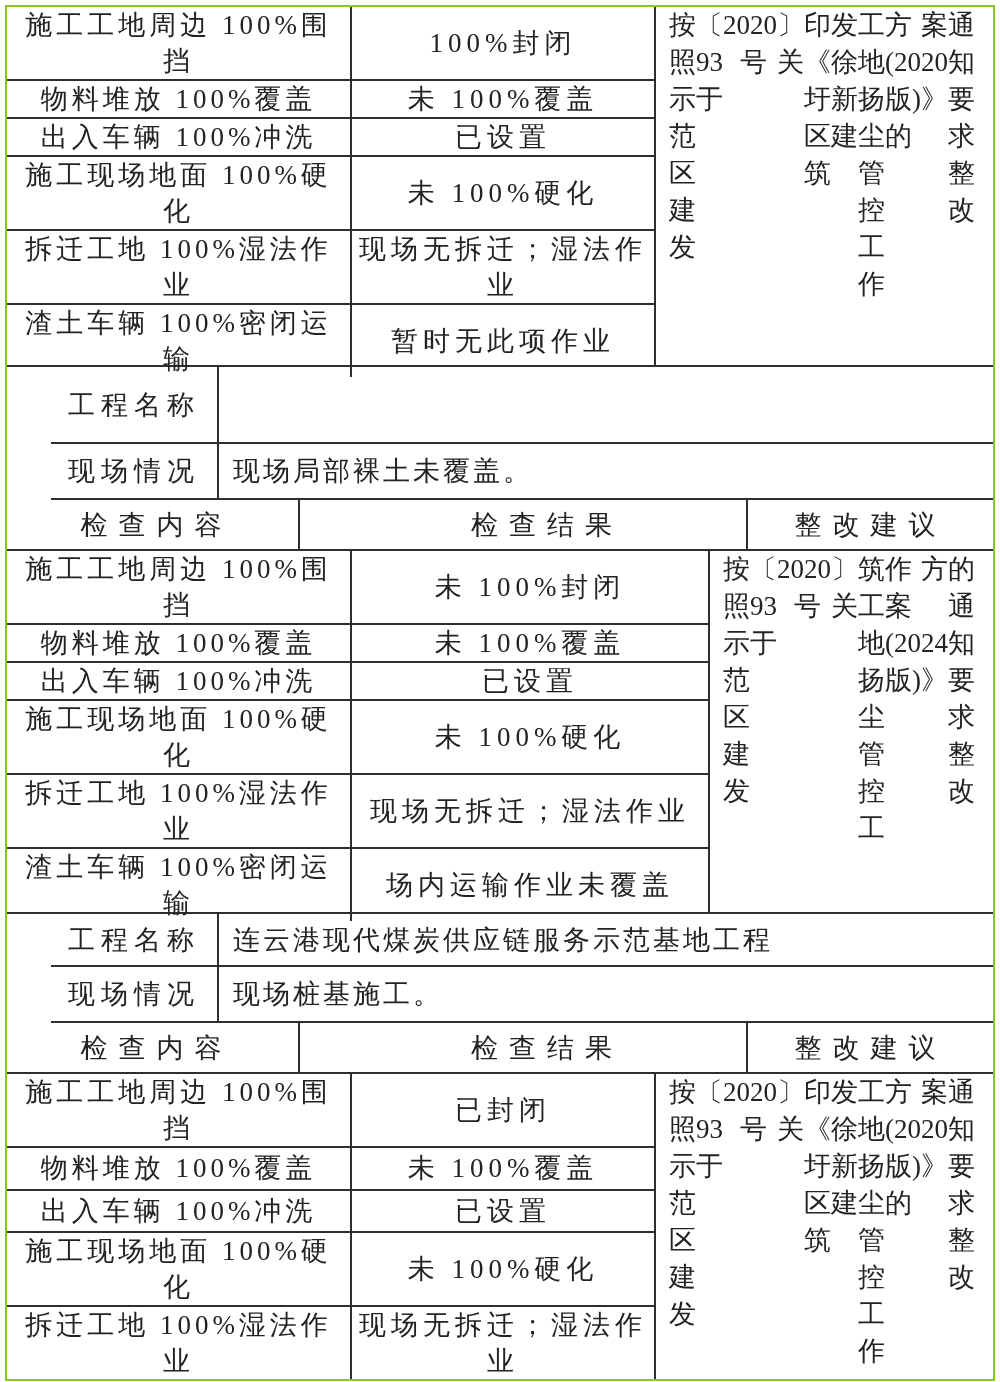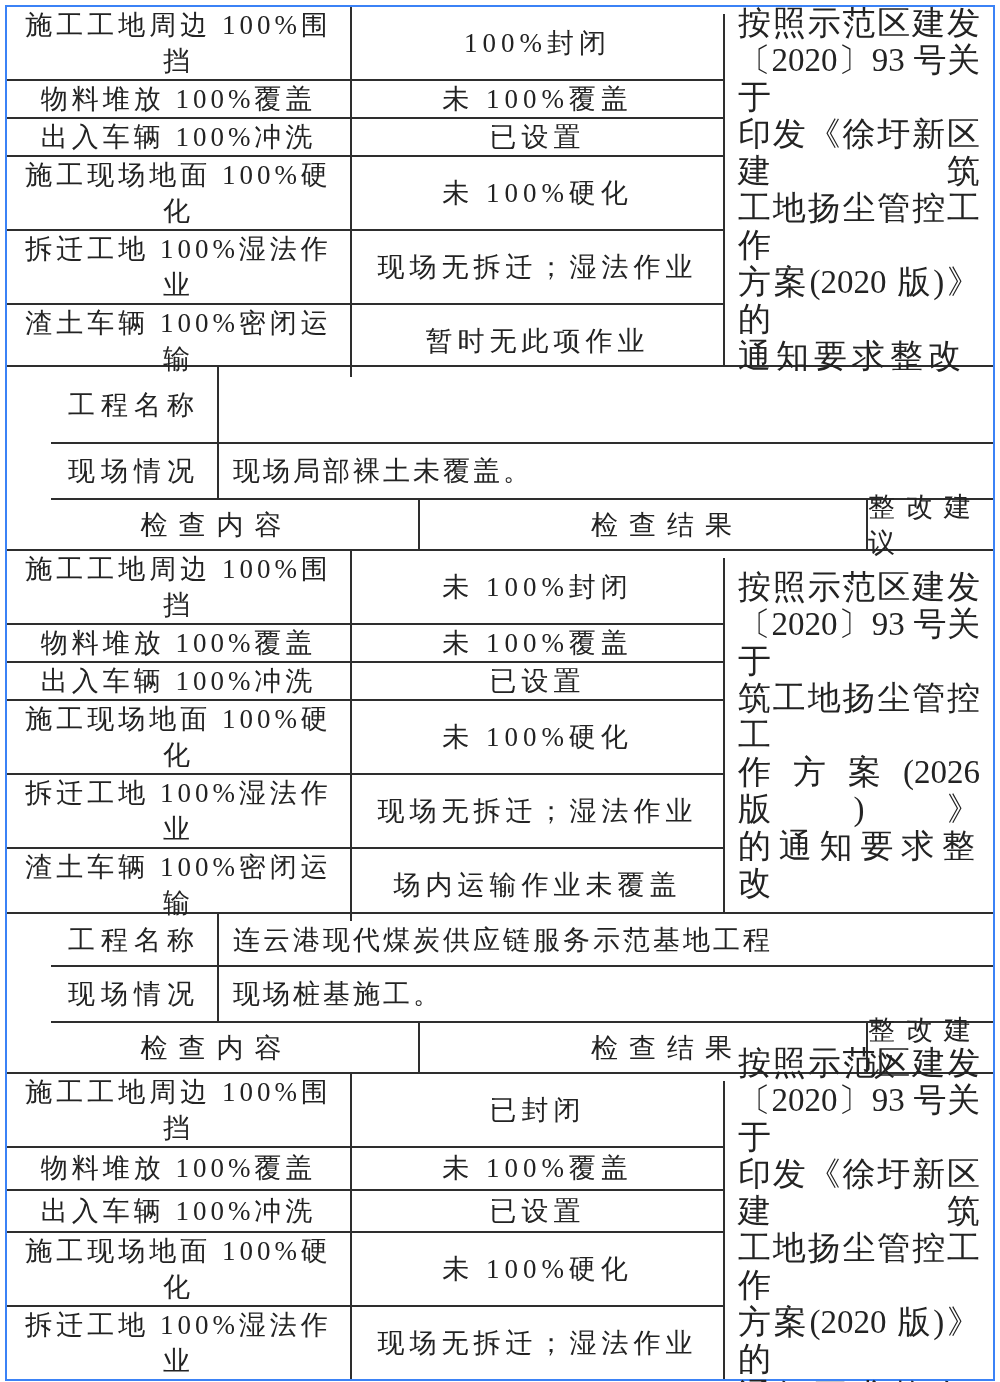--- a/index.html
+++ b/index.html
@@ -8,45 +8,44 @@
     width: 1000px; height: 1382px;
     font-family: "Liberation Serif", "DejaVu Serif", serif;
     color: #232323;
     position: relative;
     overflow: hidden;
   }
   .tbl {
     position: absolute;
     left: 5px; top: 5px;
     width: 990px;
-    border: 2px solid #3b82f6;
+    border: 2px solid #84cc16;
     background: #ffffff;
   }
   
   .block { display: flex; border-bottom: 2px solid #2e2e2e; }
   .block.last { border-bottom: 0; }
   .block-left { width: 716px; display: flex; flex-direction: column; }
   .irow { flex: 1; display: flex; border-bottom: 2px solid #2e2e2e; }
   .irow:last-child { border-bottom: 0; }
   .cell-item {
     width: 345px; border-right: 2px solid #2e2e2e;
     display: flex; align-items: center; justify-content: center;
     font-size: 27px; letter-spacing: 4px; text-align: center; padding: 0 4px;
   }
   .cell-result {
     flex: 1;
     display: flex; align-items: center; justify-content: center;
     font-size: 27px; letter-spacing: 5px; text-align: center; padding: 0 4px;
   }
   .cell-suggestion {
     flex: 1; border-left: 2px solid #2e2e2e;
-    display: flex; flex-direction: column; justify-content: center;
+    display: flex; flex-direction: row; justify-content: center;
     padding: 0 13px;
-    font-size: 33px;
-    margin-top: 7px;
+    font-size: 27px;
   }
   .jline {
     line-height: 37px;
     text-align: justify;
     text-align-last: justify;
     text-justify: inter-character;
   }
   .jline.final { text-align-last: left; letter-spacing: 5px; }
   
   .prow { display: flex; border-bottom: 2px solid #2e2e2e; margin-left: 44px; }
@@ -59,21 +58,21 @@
     flex: 1; display: flex; align-items: center;
     font-size: 27px; letter-spacing: 3px;
     padding: 6px 12px 6px 14px; line-height: 38px;
   }
   
   .hrow { display: flex; border-bottom: 2px solid #2e2e2e; height: 51px; }
   .hcell {
     display: flex; align-items: center; justify-content: center;
     font-size: 27px; letter-spacing: 11px;
   }
-  .hcell.h1 { width: 413px; border-right: 2px solid #2e2e2e; padding-left: 8px; }
+  .hcell.h1 { width: 293px; border-right: 2px solid #2e2e2e; padding-left: 8px; }
   .hcell.h2 { width: 448px; border-right: 2px solid #2e2e2e; padding-left: 48px; }
   .hcell.h3 { flex: 1; }
   
   .h-blockA { height: 360px; }
   .h-blockB { height: 363px; }
   .h-blockC { height: 305px; }
   .h-projB  { height: 77px; }
   .h-siteB  { height: 56px; }
   .h-projC  { height: 53px; }
   .h-siteC  { height: 56px; }
@@ -157,21 +156,21 @@
       </div>
       <div class="irow">
         <div class="cell-item">渣土车辆 100%密闭运输</div>
         <div class="cell-result">场内运输作业未覆盖</div>
       </div>
     </div>
     <div class="cell-suggestion">
       <div class="jline">按照示范区建发</div>
       <div class="jline">〔2020〕93 号关于</div>
       <div class="jline">筑工地扬尘管控工</div>
-      <div class="jline">作方案(2026 版)》</div>
+      <div class="jline">作方案(2024 版)》</div>
       <div class="jline final">的通知要求整改</div>
     </div>
   </div>
 
   <div class="prow h-projC">
     <div class="plabel">工程名称</div>
     <div class="pval">连云港现代煤炭供应链服务示范基地工程</div>
   </div>
   <div class="prow h-siteC">
     <div class="plabel">现场情况</div>

